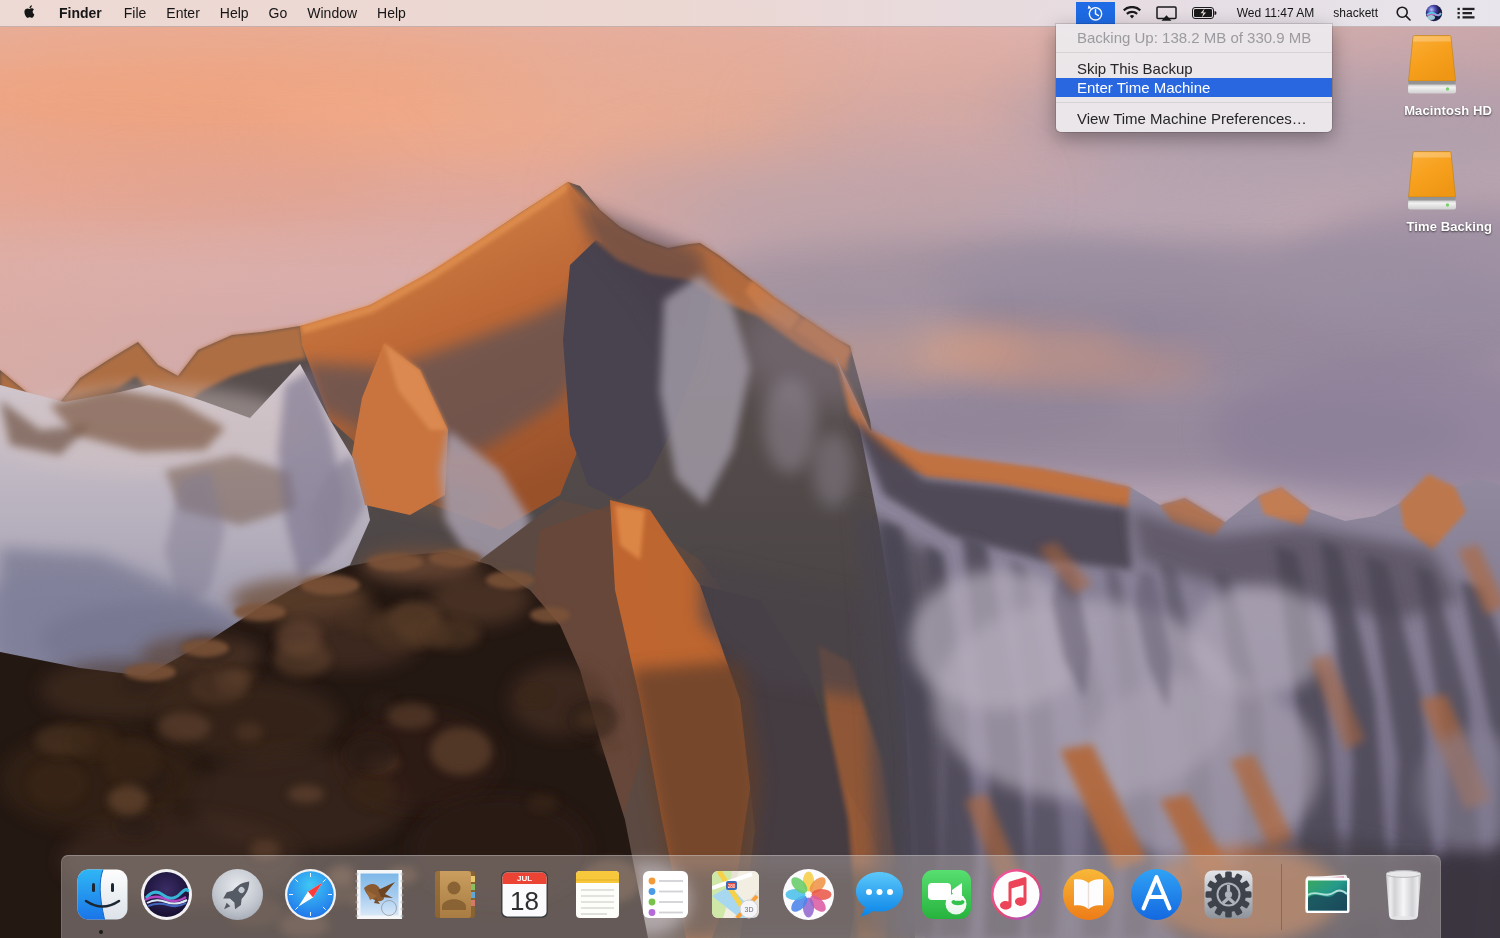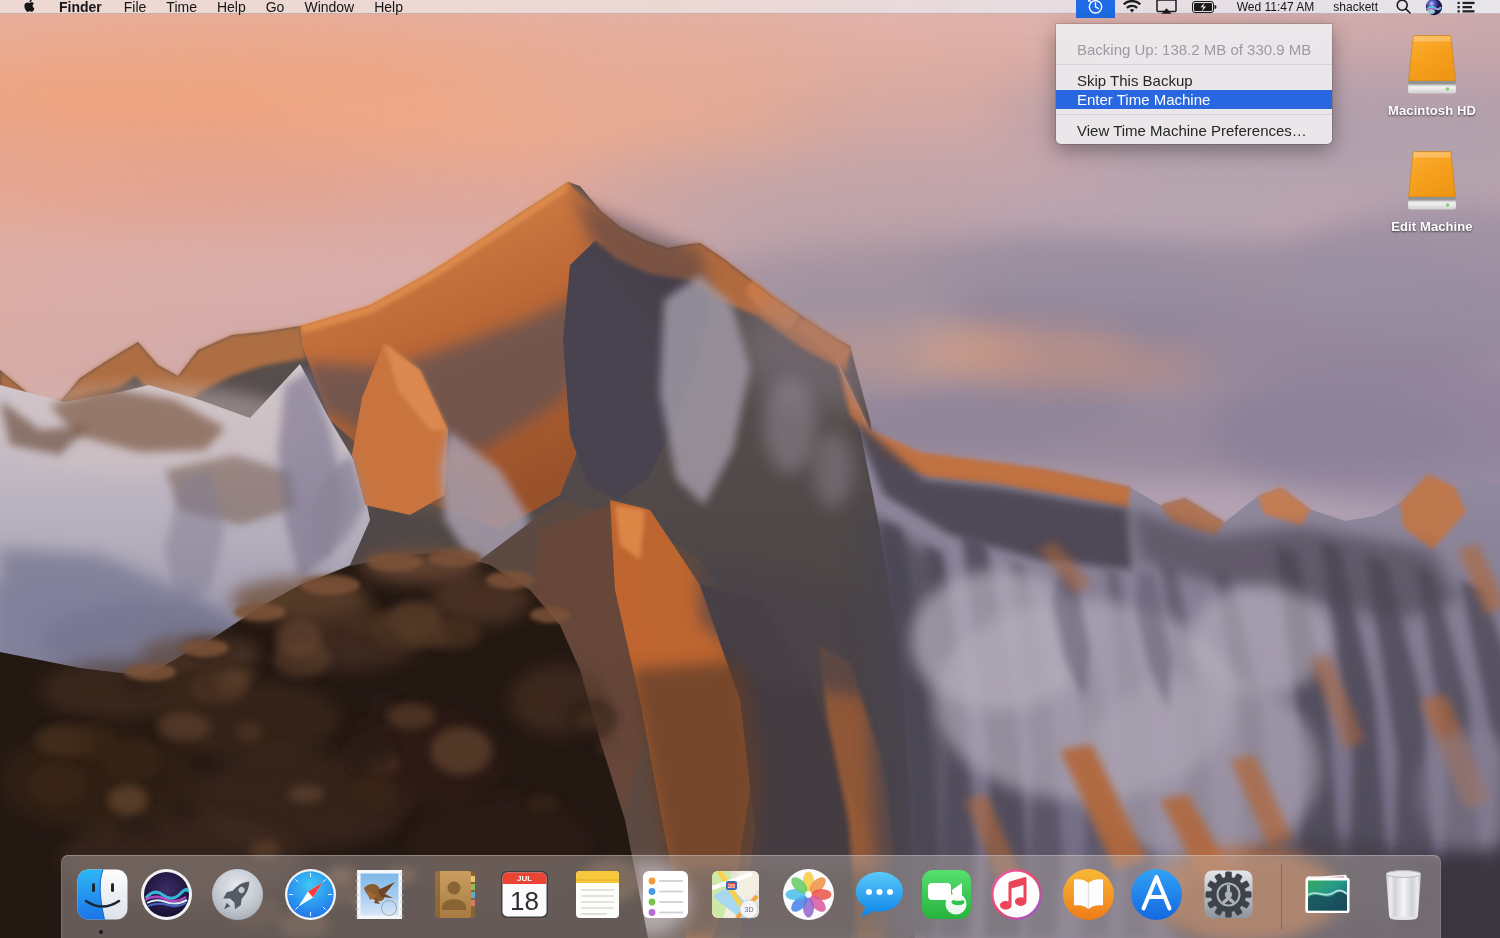--- a/index.html
+++ b/index.html
@@ -1,40 +1,40 @@
 <!DOCTYPE html>
 <html><head>
 <meta charset="utf-8">
 <style>
 * { margin:0; padding:0; box-sizing:border-box; }
 html,body { width:1500px; height:938px; overflow:hidden; font-family:"Liberation Sans",sans-serif; }
 #desktop { position:relative; width:1500px; height:938px; overflow:hidden; }
 #wall { position:absolute; left:0; top:0; }
 
-#menubar { position:absolute; left:0; top:0; width:1500px; height:14px;
+#menubar { position:absolute; left:0; top:0; width:1500px; height:27px;
   background:linear-gradient(90deg, rgba(238,219,214,0.96) 0%, rgba(236,217,213,0.96) 45%, rgba(230,222,228,0.96) 75%, rgba(233,231,238,0.96) 100%);
   display:flex; align-items:center; font-size:14px; color:#151515; border-bottom:1px solid rgba(110,80,75,0.3);text-align:right; }
 #menubar .left { display:flex; align-items:center; height:100%; }
 #menubar .mitem { padding:0 10px; height:100%; display:flex; align-items:center; }
 #menubar .apple { padding:0 10px 0 22px; }
 #menubar .bold { font-weight:bold; padding:0 12px; }
 #menubar .right { margin-left:auto; display:flex; align-items:center; height:100%; font-size:12px; padding-right:18px; }
 #tmicon { width:39px; height:23px; background:#1e6be5; display:flex; align-items:center; justify-content:center; }
 .statusitem { height:23px; display:flex; align-items:center; justify-content:center; }
 
 #tmmenu { position:absolute; left:1056px; top:24px; width:276px;
   background:rgba(235,232,235,0.97); border-radius:0 0 5px 5px;
   box-shadow:0 6px 20px rgba(0,0,0,0.35), 0 0 0 1px rgba(0,0,0,0.12);
   font-size:15px; color:#262626; padding:4px 0; }
 #tmmenu .row { height:19px; line-height:19px; padding-left:21px; white-space:nowrap; }
-#tmmenu .dis { color:#9b9b9f; margin:12px 0 5px; }
+#tmmenu .dis { color:#9b9b9f; margin:0 0 5px; }
 #tmmenu .sep { height:2px; border-top:1px solid #d6d2d6; margin:5px 0; }
 #tmmenu .hl { background:#2867df; color:#ffffff; }
 
-.dicon { position:absolute; width:120px; text-align:center; }
+.dicon { position:absolute; width:120px; text-align:right; }
 .dicon .lbl { margin-top:7px; font-size:13px; font-weight:bold; color:#fff;
   text-shadow:0 1px 2px rgba(0,0,0,0.65); letter-spacing:0.1px; }
 
 #dock { position:absolute; left:61px; top:855px; width:1380px; height:93px;
   background:rgba(192,184,180,0.42); border-radius:7px 7px 0 0;
   border-top:1px solid rgba(255,255,255,0.25);
   border-left:1px solid rgba(255,255,255,0.12);
   border-right:1px solid rgba(255,255,255,0.12); }
 .dkicon { position:absolute; top:12px; width:53px; height:53px; }
 #dock .dsep { position:absolute; left:1219px; top:8px; width:1px; height:66px; background:rgba(60,55,52,0.35); }
@@ -266,21 +266,21 @@
 <ellipse cx="150" cy="672" rx="26" ry="9" fill="#7d5338" opacity="0.85" filter="url(#b2)"></ellipse>
 </svg>
 
 <div id="menubar">
   <div class="left">
     <div class="apple"><svg width="15" height="17" viewBox="0 0 24 24">
             <path fill="#161616" d="M18.71,19.5c-.83,1.24-1.71,2.45-3.05,2.47s-1.77-.79-3.29-.79-2,.77-3.27.82-2.26-1.24-3.1-2.45C4.25,17,2.94,12.45,4.7,9.39A4.69,4.69,0,0,1,8.65,7c1.25,0,2.43.84,3.2.84s2.2-1,3.71-.89a4.52,4.52,0,0,1,3.55,1.93,4.4,4.4,0,0,0-2.1,3.69,4.27,4.27,0,0,0,2.6,3.91A10.4,10.4,0,0,1,18.71,19.5ZM13,3.5A4.27,4.27,0,0,1,15.81,2a4.25,4.25,0,0,1-1,3.1,3.57,3.57,0,0,1-2.85,1.35A3.73,3.73,0,0,1,13,3.5Z"></path>
           </svg></div>
     <div class="mitem bold">Finder</div>
     <div class="mitem">File</div>
-    <div class="mitem">Time</div>
+    <div class="mitem">Enter</div>
     <div class="mitem">Help</div>
     <div class="mitem">Go</div>
     <div class="mitem">Window</div>
     <div class="mitem">Help</div>
   </div>
   <div class="right">
     <div id="tmicon">
           <svg width="17" height="17" viewBox="0 0 17 17">
             <g fill="none" stroke="#fff" stroke-width="1.4">
               <circle cx="8.5" cy="8.8" r="6.2"></circle>
@@ -363,21 +363,21 @@
 <div class="dicon" style="left:1372px; top:34px;">
   <svg width="58" height="62" viewBox="0 0 58 62" style="display:block;margin:0 auto;">
         <use href="#drive"></use>
       </svg>
   <div class="lbl">Macintosh HD</div>
 </div>
 <div class="dicon" style="left:1372px; top:150px;">
   <svg width="58" height="62" viewBox="0 0 58 62" style="display:block;margin:0 auto;">
         <use href="#drive"></use>
       </svg>
-  <div class="lbl">Edit Machine</div>
+  <div class="lbl">Time Backing</div>
 </div>
 <svg width="0" height="0" style="position:absolute">
 <defs>
 <linearGradient id="dgor" x1="0" y1="0" x2="0.6" y2="1">
           <stop offset="0" stop-color="#fbb03b"></stop>
           <stop offset="0.5" stop-color="#f7a11f"></stop>
           <stop offset="1" stop-color="#ef9715"></stop>
         </linearGradient>
 <linearGradient id="dgsil" x1="0" y1="0" x2="0" y2="1">
           <stop offset="0" stop-color="#9b9b9b"></stop>

